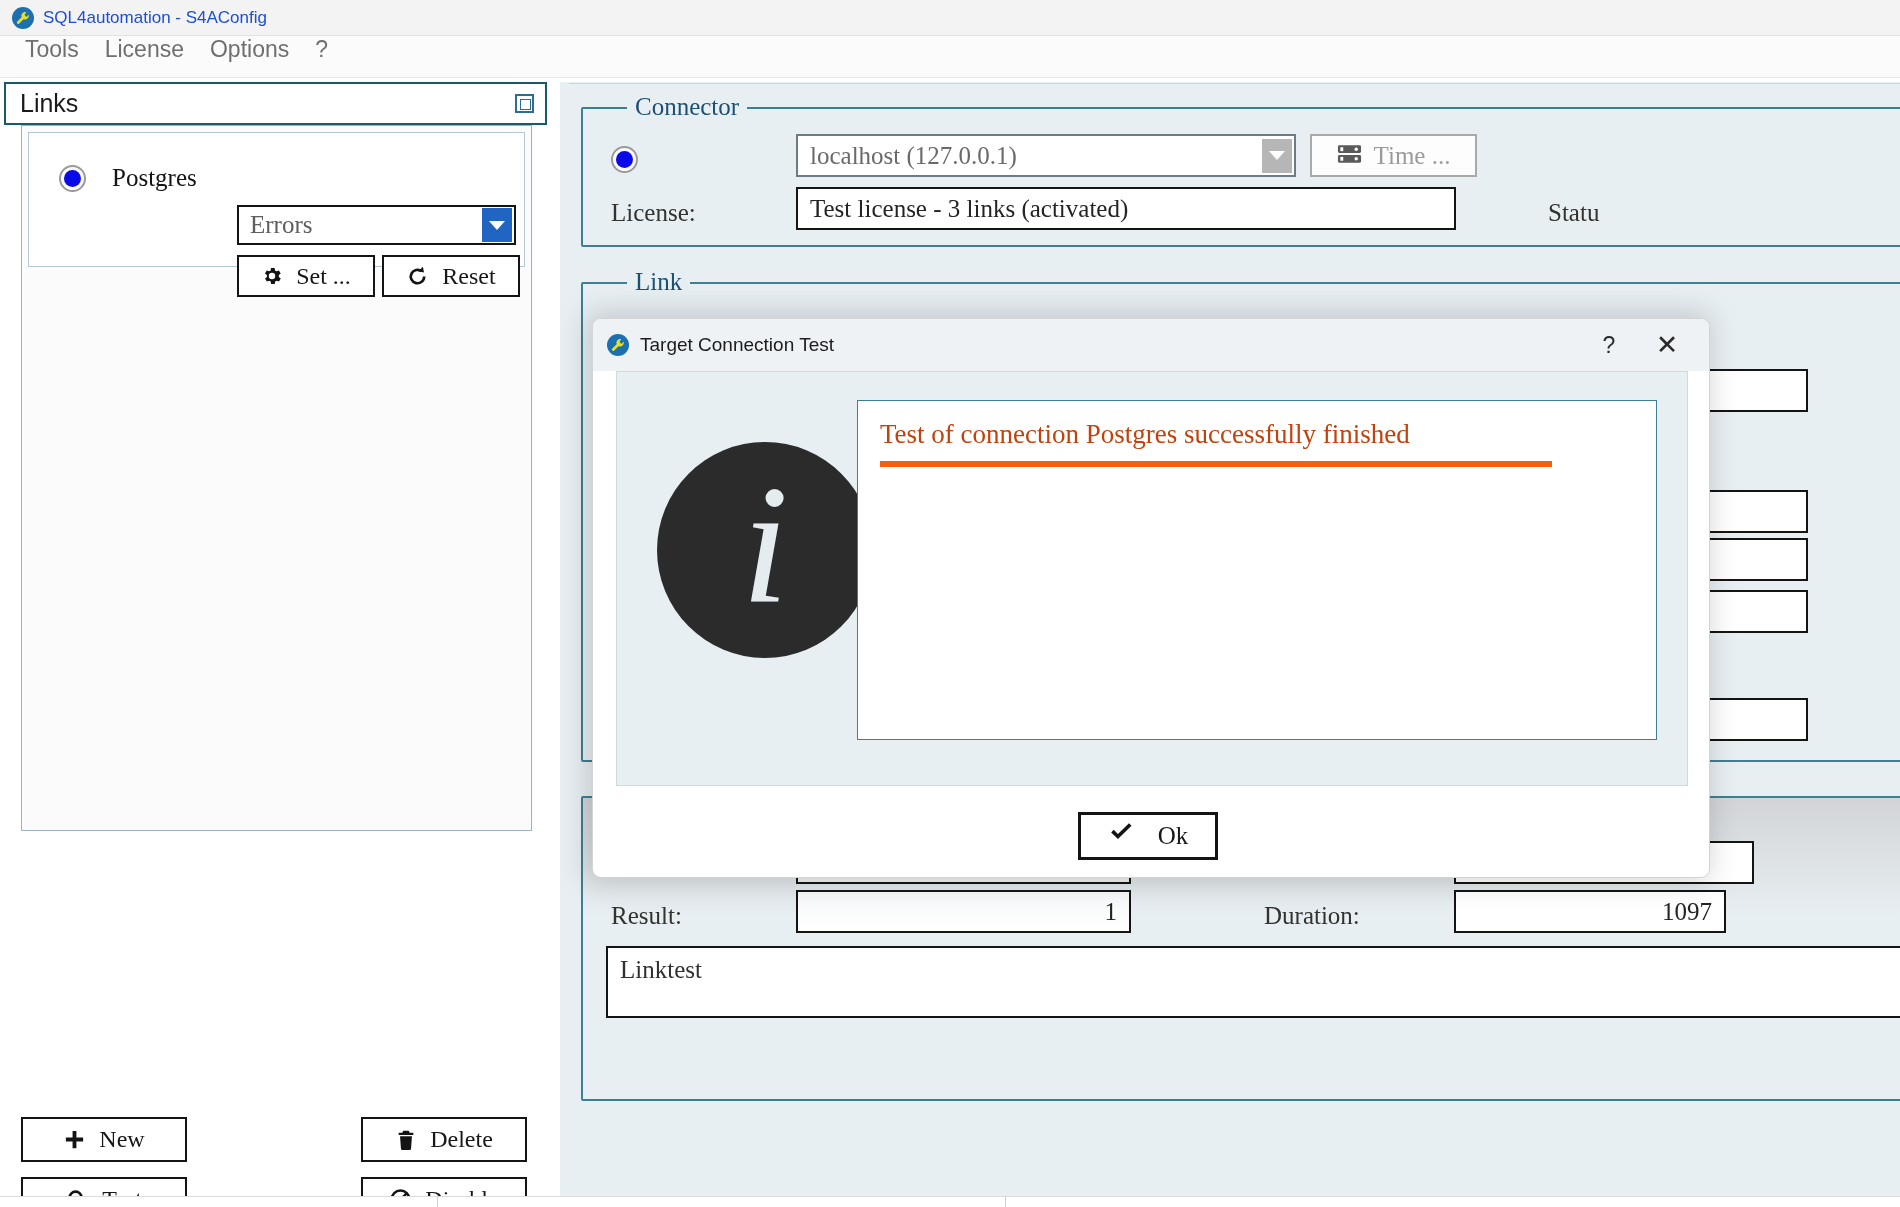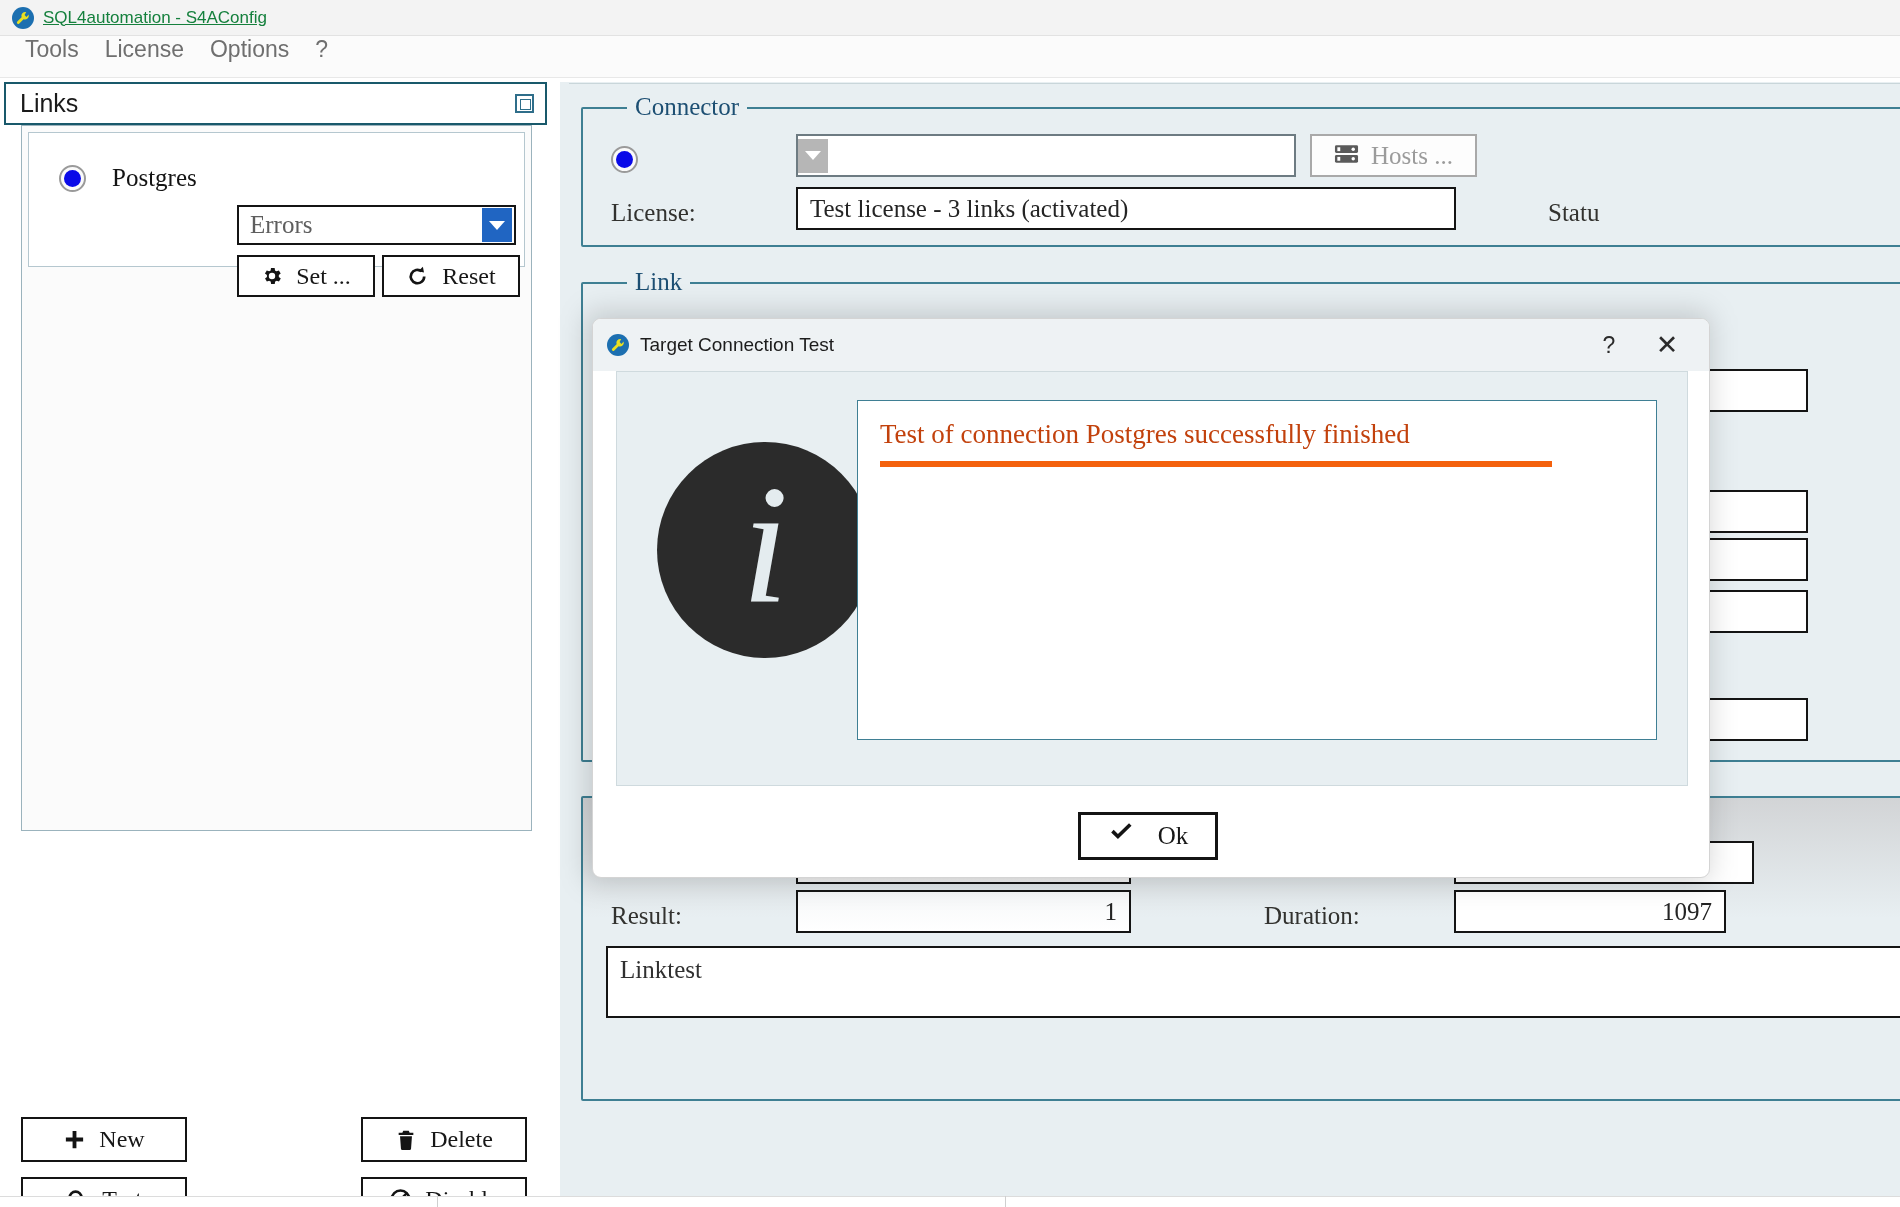--- a/index.html
+++ b/index.html
@@ -34,23 +34,22 @@
     display: inline-flex;
     align-items: center;
     justify-content: center;
     margin-right: 9px;
     flex: none;
   }
   .app-logo svg { display:block; }
   #titlebar .title-text {
     font-family: "Liberation Sans", sans-serif;
     font-size: 17px;
-    color: #15803d;
-    white-space: nowrap;
-    text-decoration: underline;
+    color: #1d4ed8;
+    white-space: nowrap;
   }
 
   
   #menubar {
     position: absolute;
     left: 0; top: 36px;
     width: 1900px; height: 42px;
     background: #fbfbfb;
     border-bottom: 1px solid #e8e8e8;
     display: flex;
@@ -573,37 +572,38 @@
   <div id="right-inner">
 
     <div class="groupbox" id="grp-connector">
       <span class="group-legend">Connector</span>
 
       <span class="radio" id="conn-radio">
           <span class="dot"></span>
         </span>
 
       <div id="conn-combo">
+        <span class="combo-text">localhost (127.0.0.1)</span>
         <span class="combo-arrow grey">
             <i></i>
           </span>
       </div>
 
       <div id="btn-hosts">
         <span class="glyph">
           <svg width="25" height="20" viewBox="0 0 26 20">
             <rect x="1" y="1" width="24" height="8" rx="1.5" fill="#5a5a5a"></rect>
             <rect x="1" y="11" width="24" height="8" rx="1.5" fill="#5a5a5a"></rect>
             <rect x="3.5" y="3" width="3" height="4" fill="#fff"></rect>
             <rect x="3.5" y="13" width="3" height="4" fill="#fff"></rect>
             <circle cx="20" cy="5" r="1.8" fill="#fff"></circle>
             <circle cx="20" cy="15" r="1.8" fill="#fff"></circle>
           </svg>
         </span>
-        <span>Hosts ...</span>
+        <span>Time ...</span>
       </div>
 
       <span id="lbl-license">License:</span>
       <div id="fld-license">Test license - 3 links (activated)</div>
       <span id="lbl-status">Statu</span>
     </div>
 
     <div class="groupbox" id="grp-link">
       <span class="group-legend">Link</span>
 

